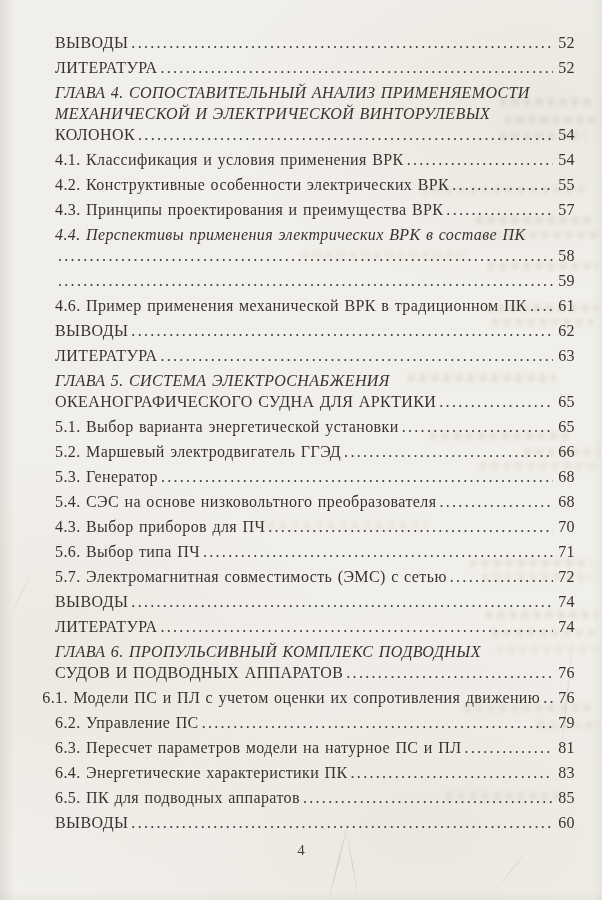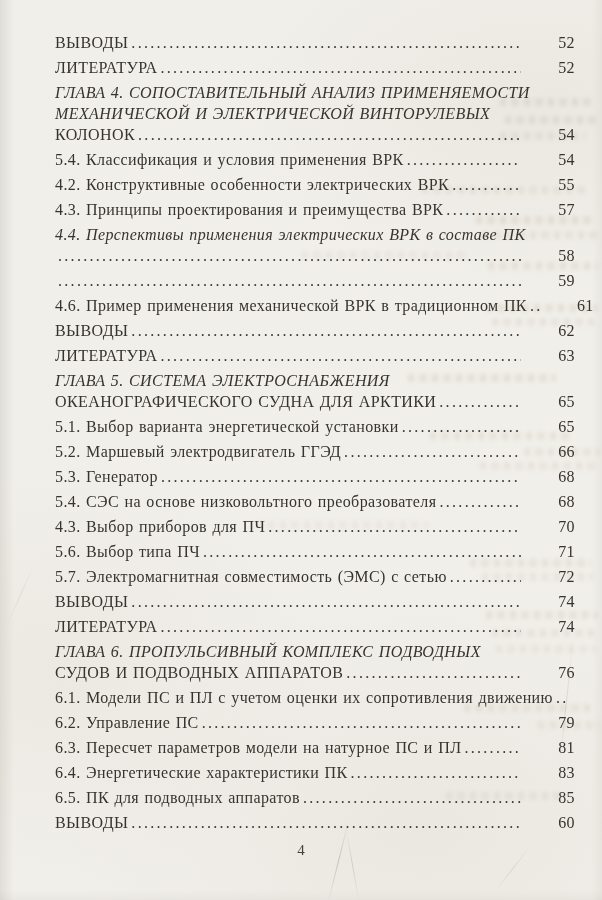--- a/index.html
+++ b/index.html
@@ -30,32 +30,32 @@
   .toc{
     position:absolute;
     left:55px; right:27px; top:32px;
     font-size:16px;
     line-height:21px;
     letter-spacing:0.4px;
     word-spacing:1px;
   }
   .entry{margin-bottom:4px;}
   .pre-line{white-space:nowrap;font-style:italic;}
-  .last-line{display:flex;align-items:baseline;}
+  .last-line{display:flex;align-items:baseline;justify-content:flex-end;}
   .title{white-space:nowrap;flex:0 0 auto;}
   .dots{
     flex:1 1 auto;
     overflow:hidden;
     white-space:nowrap;
     letter-spacing:2.3px;
     color:var(--dots);
     margin-left:3px;
     min-width:10px;
   }
-  .pnum{flex:0 0 auto;padding-left:5px;margin-left:32px;}
+  .pnum{flex:0 0 auto;padding-left:5px;}
   .footer{
     position:absolute;
     left:0;right:0;top:842px;
     text-align:center;
     font-size:15px;
     color:#45423c;
   }
   
   .ghost{
     position:absolute;
@@ -135,21 +135,21 @@
       <div class="pre-line">МЕХАНИЧЕСКОЙ И ЭЛЕКТРИЧЕСКОЙ ВИНТОРУЛЕВЫХ</div>
       <div class="last-line">
       <span class="title">КОЛОНОК</span>
       <span class="dots">............................................................................................................................................................................................................................</span>
       <span class="pnum">54</span>
     </div>
   </div>
 
   <div class="entry">
     <div class="last-line">
-      <span class="title">5.4. Классификация и условия применения ВРК</span>
+      <span class="title">4.1. Классификация и условия применения ВРК</span>
       <span class="dots">............................................................................................................................................................................................................................</span>
       <span class="pnum">54</span>
     </div>
   </div>
 
   <div class="entry">
     <div class="last-line">
       <span class="title">4.2. Конструктивные особенности электрических ВРК</span>
       <span class="dots">............................................................................................................................................................................................................................</span>
       <span class="pnum">55</span>

